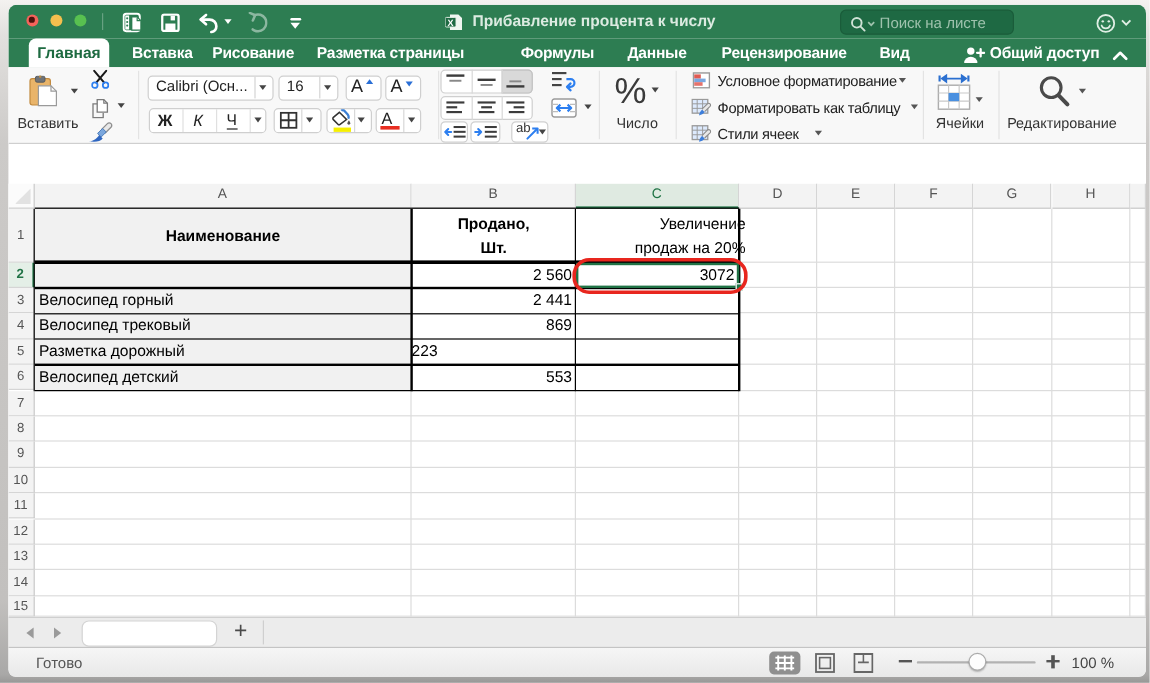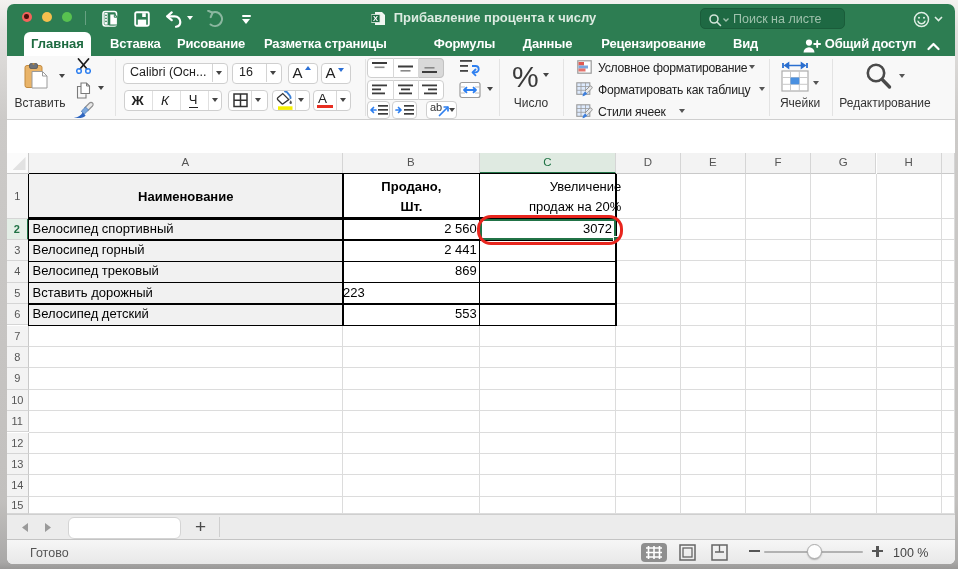--- a/index.html
+++ b/index.html
@@ -332,27 +332,26 @@
 <div class="gl-h" style="top:278.5px"></div>
 <div class="gl-h" style="top:299.9px"></div>
 <div class="gl-h" style="top:321.3px"></div>
 <div class="gl-h" style="top:342.7px"></div>
 <div class="gl-h" style="top:360px"></div>
 <div class="abs" style="left:21.5px;top:20.5px;width:314.5px;height:152px;background:#f1f1f1"></div>
 <div class="abs" style="left:336px;top:20.5px;width:273px;height:152px;background:#fff"></div>
 <div class="cell" style="left:21.5px;top:20.5px;width:314.5px;height:45px;font-weight:bold;text-align:center;line-height:45px">Наименование</div>
 <div class="cell" style="left:336px;top:23.5px;width:136.7px;font-weight:bold;text-align:center;line-height:20px">Продано,<br>Шт.</div>
 <div class="cell" style="left:478px;top:23.5px;width:136.3px;font-weight:normal;text-align:right;line-height:20px">Увеличение<br>продаж на 20%</div>
-<div class="cell" style="left:25.5px;top:65.5px;width:308.5px;height:21.4px;line-height:20.4px">Велосипед спортивный</div>
 <div class="cell" style="left:336px;top:65.5px;width:133.7px;height:24px;line-height:20.4px;text-align:right">2 560</div>
 <div class="cell" style="left:25.5px;top:86.9px;width:308.5px;height:21.4px;line-height:20.4px">Велосипед горный</div>
 <div class="cell" style="left:336px;top:86.9px;width:133.7px;height:21.4px;line-height:20.4px;text-align:right">2 441</div>
 <div class="cell" style="left:25.5px;top:108.3px;width:308.5px;height:21.4px;line-height:20.4px">Велосипед трековый</div>
 <div class="cell" style="left:336px;top:108.3px;width:133.7px;height:21.4px;line-height:20.4px;text-align:right">869</div>
-<div class="cell" style="left:25.5px;top:129.7px;width:308.5px;height:21.4px;line-height:20.4px">Вставить дорожный</div>
+<div class="cell" style="left:25.5px;top:129.7px;width:308.5px;height:21.4px;line-height:20.4px">Разметка дорожный</div>
 <div class="cell" style="left:336px;top:129.7px;width:133.7px;height:21.4px;line-height:20.4px;">223</div>
 <div class="cell" style="left:25.5px;top:151.1px;width:308.5px;height:21.4px;line-height:20.4px">Велосипед детский</div>
 <div class="cell" style="left:336px;top:151.1px;width:133.7px;height:21.4px;line-height:20.4px;text-align:right">553</div>
 <div class="cell" style="left:472.7px;top:65.5px;width:132.3px;height:21.4px;line-height:20.4px;text-align:right">3072</div>
 <div class="abs" style="left:21.5px;top:19.8px;width:587.5px;height:1.4px;background:#000"></div>
 <div class="abs" style="left:21.5px;top:64.2px;width:587.5px;height:2.6px;background:#000"></div>
 <div class="abs" style="left:21.5px;top:86.2px;width:587.5px;height:1.4px;background:#000"></div>
 <div class="abs" style="left:21.5px;top:107.6px;width:587.5px;height:1.4px;background:#000"></div>
 <div class="abs" style="left:21.5px;top:129px;width:587.5px;height:1.4px;background:#000"></div>
 <div class="abs" style="left:21.5px;top:150.4px;width:587.5px;height:1.4px;background:#000"></div>

